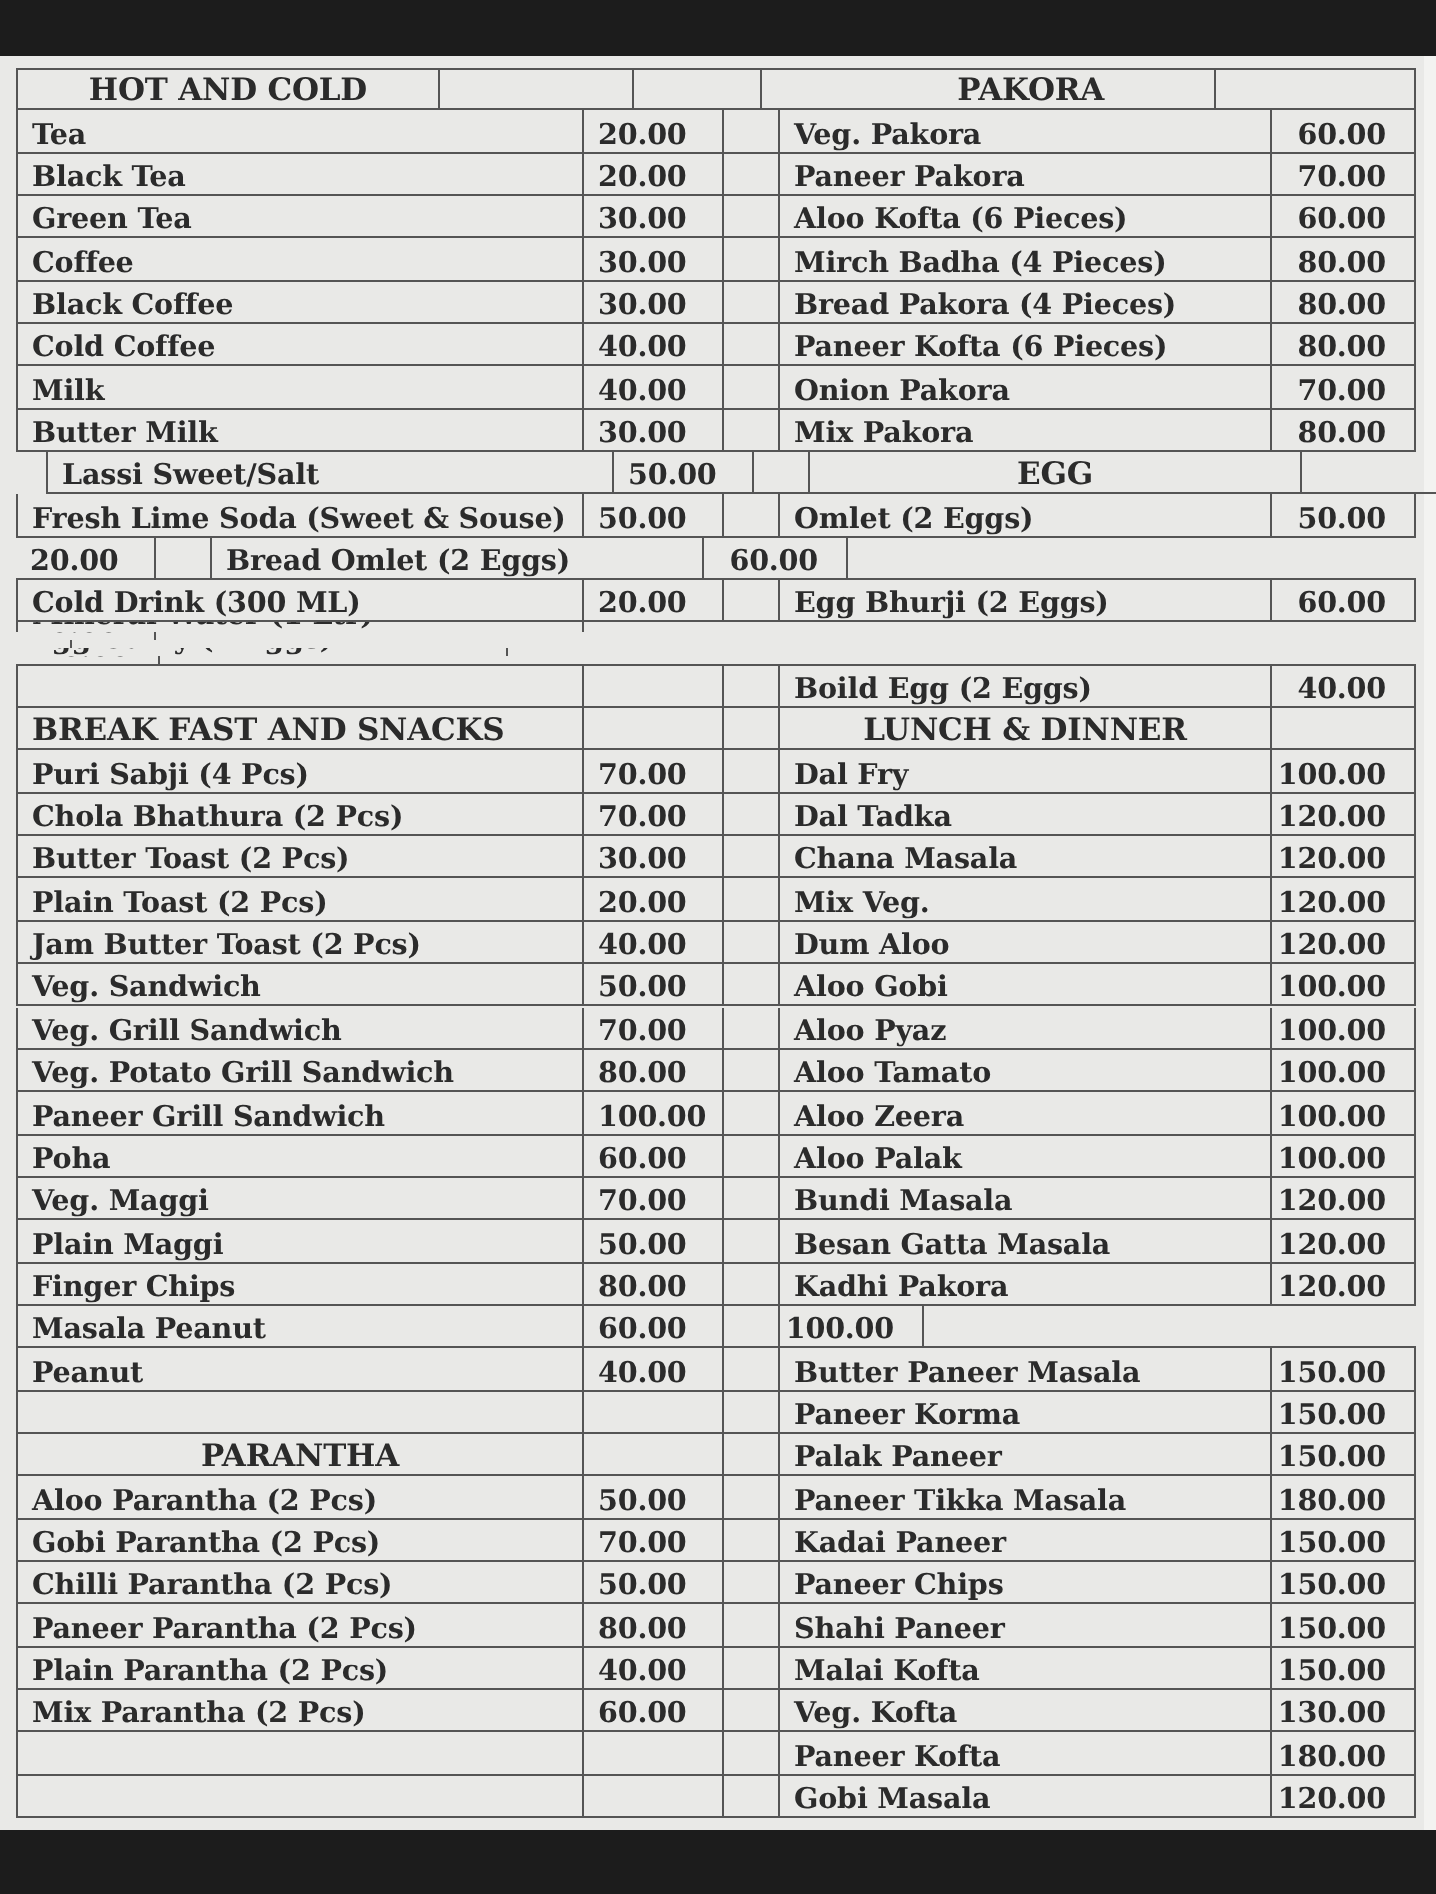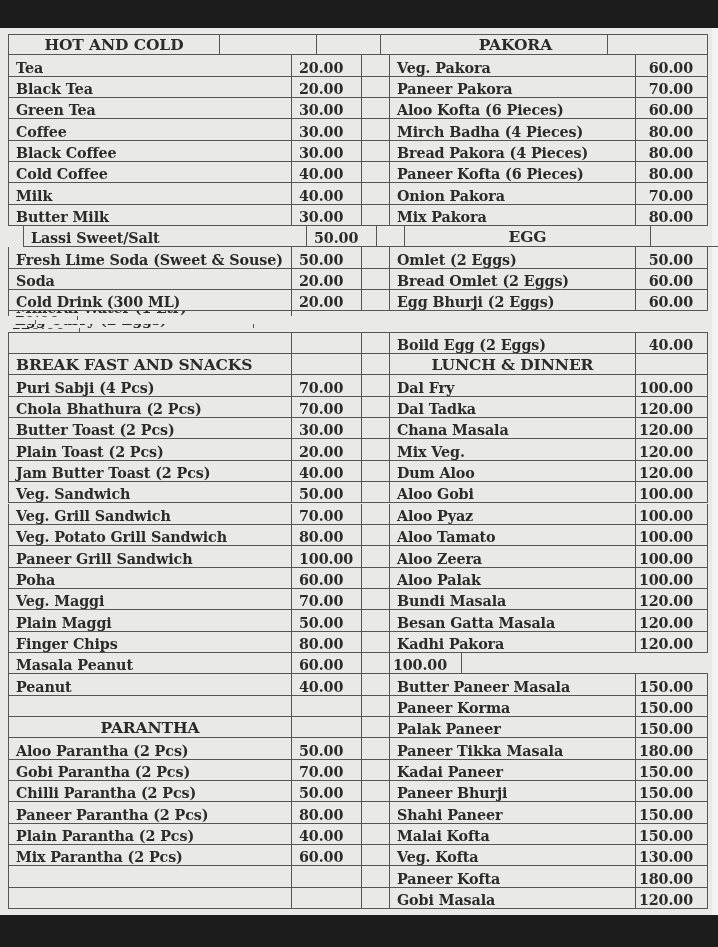--- a/index.html
+++ b/index.html
@@ -99,21 +99,20 @@
       <div class="cell c-rprice"></div>
     </div>
     <div class="row" style="top: 213.415px; height: 21.3415px;">
       <div class="cell c-lname">Fresh Lime Soda (Sweet &amp; Souse)</div>
       <div class="cell c-lprice">50.00</div>
       <div class="cell c-gap"></div>
       <div class="cell c-rname">Omlet (2 Eggs)</div>
       <div class="cell c-rprice">50.00</div>
     </div>
     <div class="row" style="top: 234.756px; height: 21.3415px;">
-      <div class="cell c-lname">Soda</div>
       <div class="cell c-lprice">20.00</div>
       <div class="cell c-gap"></div>
       <div class="cell c-rname">Bread Omlet (2 Eggs)</div>
       <div class="cell c-rprice">60.00</div>
     </div>
     <div class="row" style="top: 256.098px; height: 21.3415px;">
       <div class="cell c-lname">Cold Drink (300 ML)</div>
       <div class="cell c-lprice">20.00</div>
       <div class="cell c-gap"></div>
       <div class="cell c-rname">Egg Bhurji (2 Eggs)</div>
@@ -269,21 +268,21 @@
       <div class="cell c-lname">Gobi Parantha (2 Pcs)</div>
       <div class="cell c-lprice">70.00</div>
       <div class="cell c-gap"></div>
       <div class="cell c-rname">Kadai Paneer</div>
       <div class="cell c-rprice">150.00</div>
     </div>
     <div class="row" style="top: 746.951px; height: 21.3415px;">
       <div class="cell c-lname">Chilli Parantha (2 Pcs)</div>
       <div class="cell c-lprice">50.00</div>
       <div class="cell c-gap"></div>
-      <div class="cell c-rname">Paneer Bhurji</div>
+      <div class="cell c-rname">Paneer Chips</div>
       <div class="cell c-rprice">150.00</div>
     </div>
     <div class="row" style="top: 768.293px; height: 21.3415px;">
       <div class="cell c-lname">Paneer Parantha (2 Pcs)</div>
       <div class="cell c-lprice">80.00</div>
       <div class="cell c-gap"></div>
       <div class="cell c-rname">Shahi Paneer</div>
       <div class="cell c-rprice">150.00</div>
     </div>
     <div class="row" style="top: 789.634px; height: 21.3415px;">

